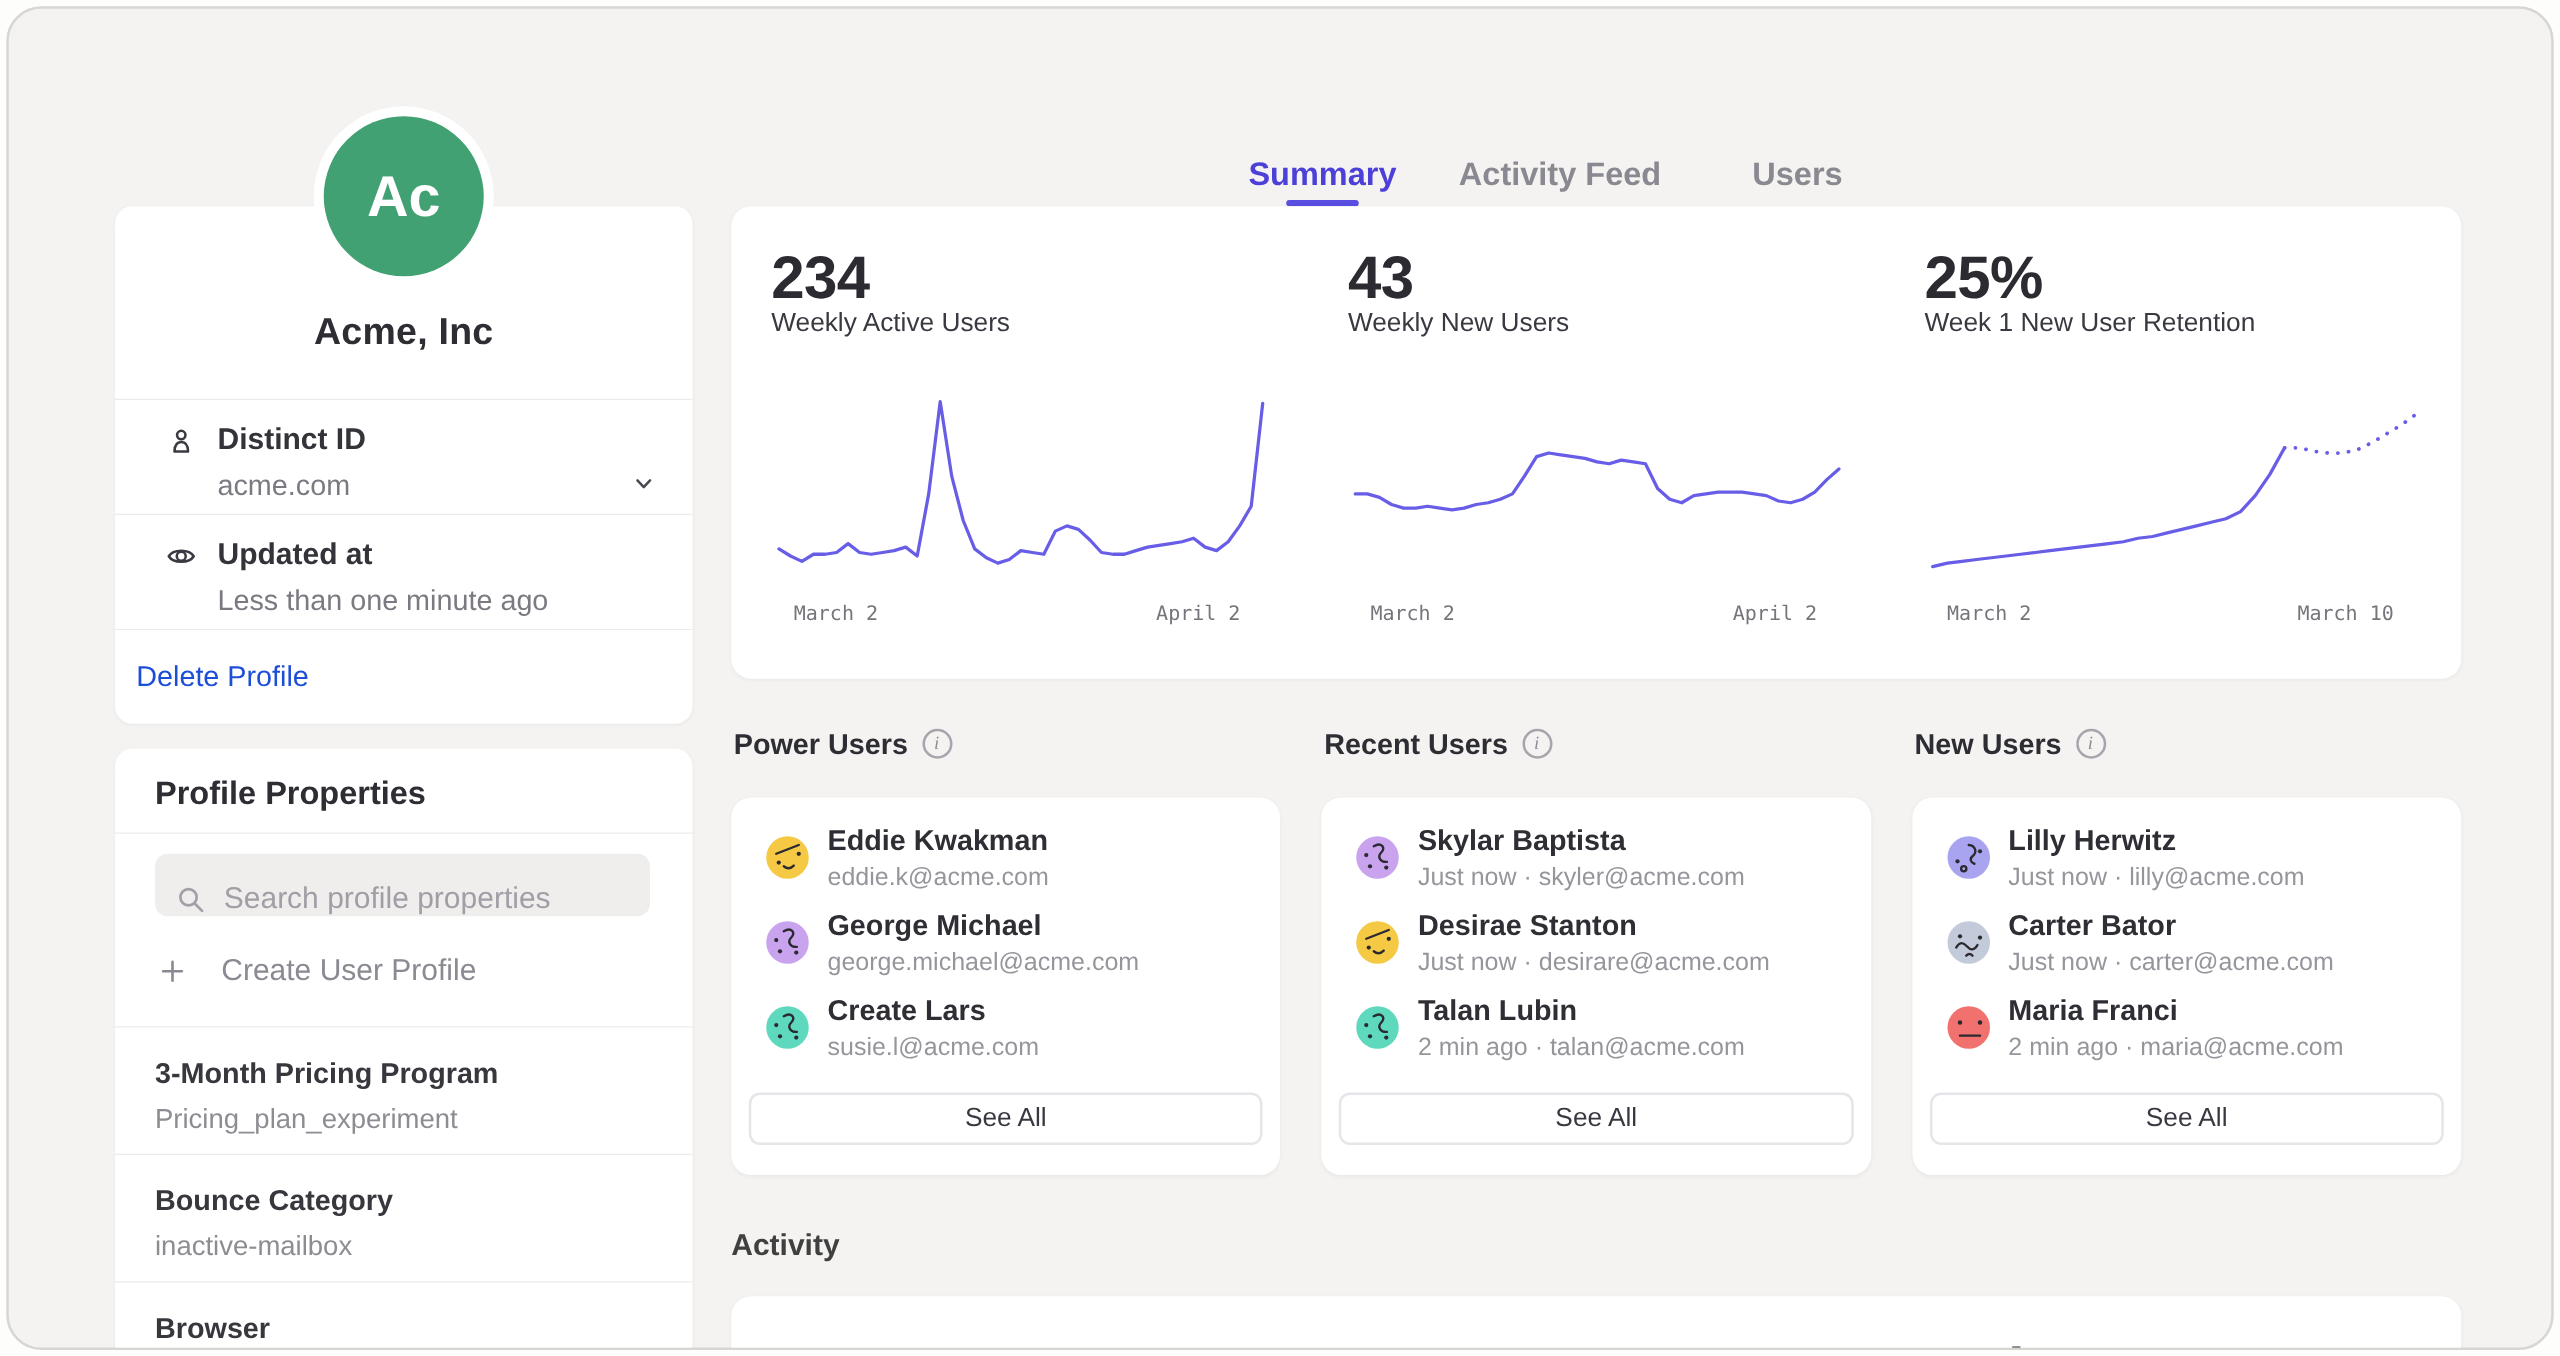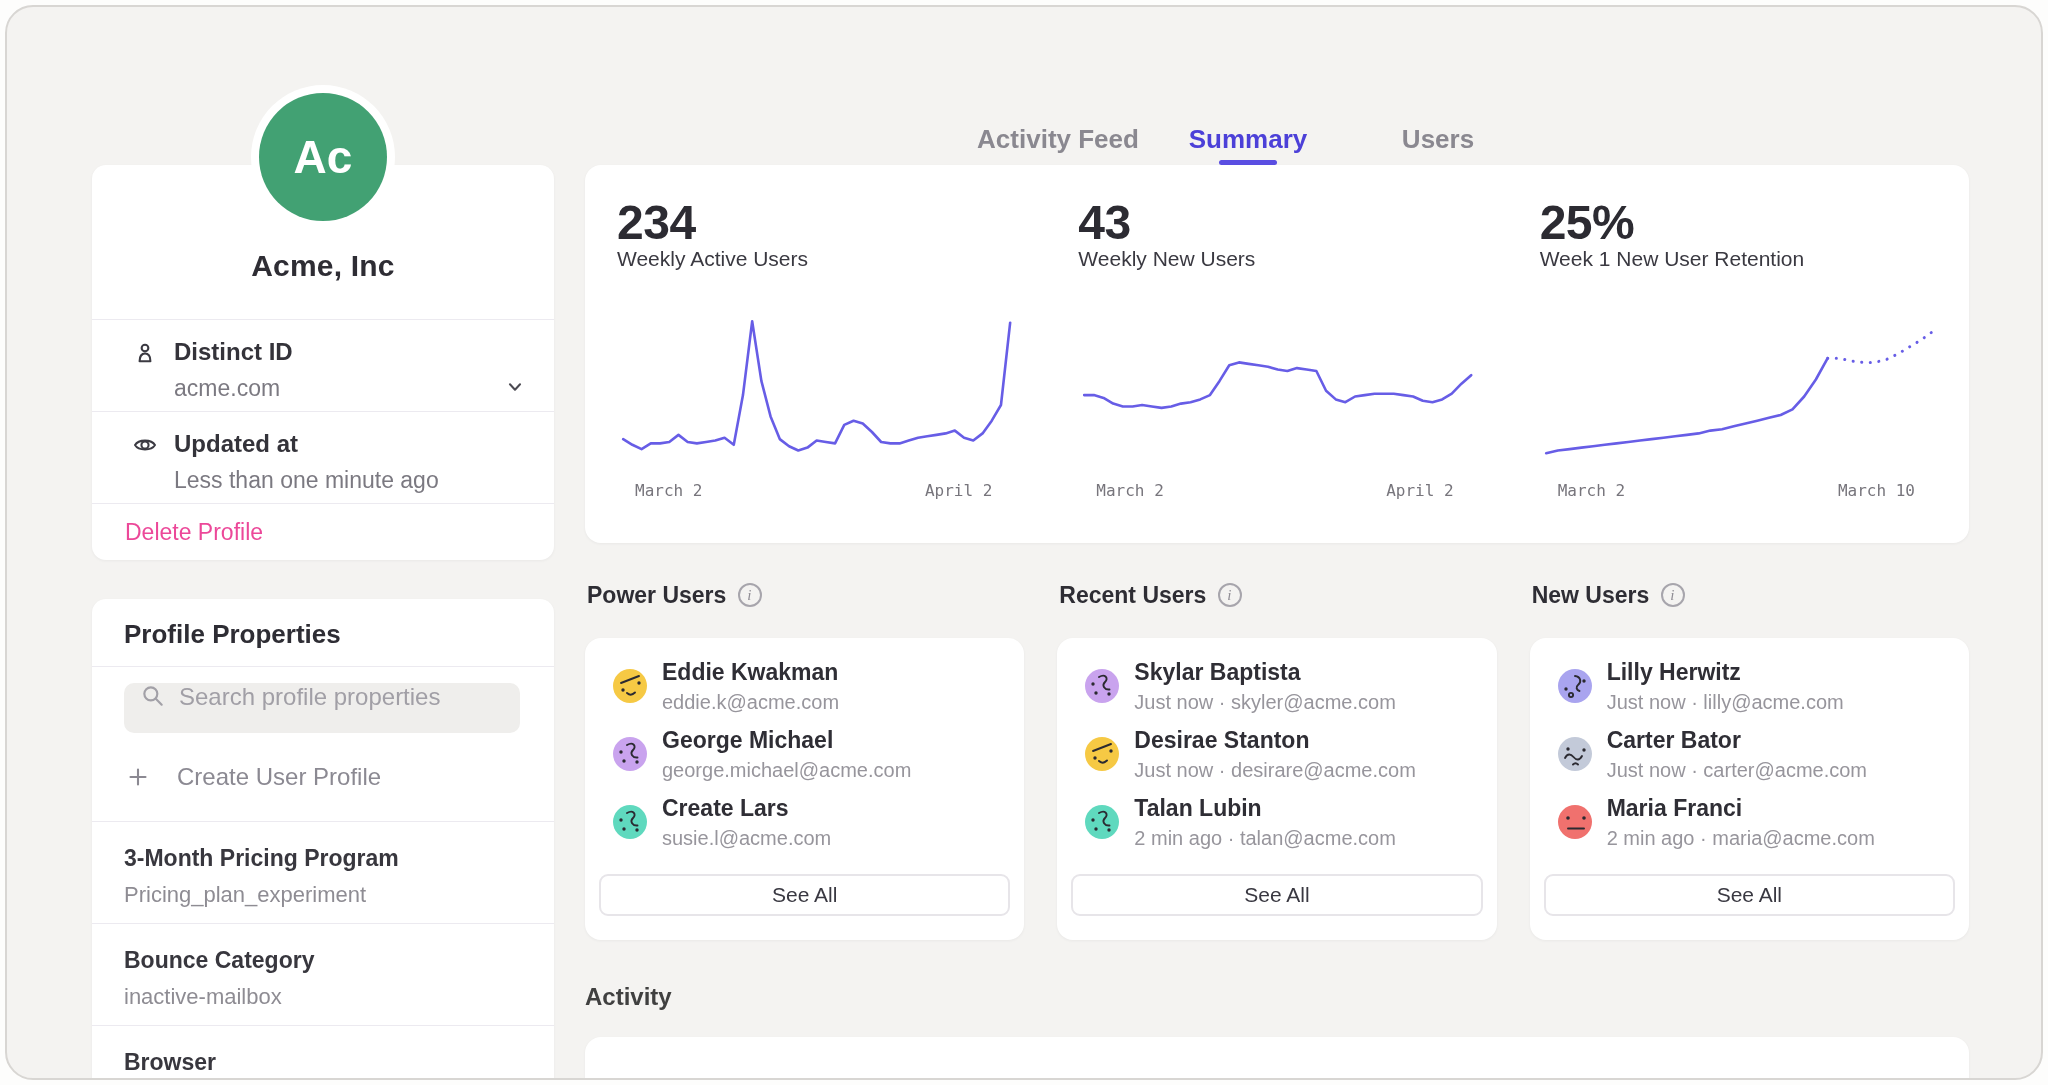--- a/index.html
+++ b/index.html
@@ -19,29 +19,29 @@
   .profile-card { left: 85px; top: 158px; width: 462px; }
   .card-head { height: 154px; display: flex; align-items: flex-end; justify-content: center;
     padding-bottom: 36px; }
   .company { font-size: 30px; font-weight: 600; color: #2e2d34; letter-spacing: .2px; }
   .field-row { position: relative; border-top: 1px solid #eceaf0; padding: 18px 30px 0 40px; height: 92px; }
   .field-main { display: flex; gap: 16px; }
   .field-icon { width: 26px; height: 26px; flex-shrink: 0; margin-top: 2px; }
   .field-label { font-size: 24px; font-weight: 600; color: #34333a; }
   .field-value { font-size: 23px; color: #7b7981; margin-top: 9px; }
   .chevron { position: absolute; right: 28px; top: 56px; width: 22px; height: 22px; cursor: pointer; }
-  .delete-row { border-top: 1px solid #eceaf0; height: 57px; display: flex; align-items: center;
-    padding-left: 33px; font-size: 23px; color: #ec4899; cursor: pointer;
+  .delete-row { border-top: 1px solid #eceaf0; height: 76px; display: flex; align-items: center;
+    padding-left: 17px; font-size: 23px; color: #1d4ed8; cursor: pointer;
     border-radius: 0 0 14px 14px; }
 
   .props-card { left: 85px; top: 592px; width: 462px; height: 520px; }
   .props-head { padding: 20px 32px 16px; font-size: 26px; font-weight: 600; color: #2e2d34;
     border-bottom: 1px solid #eceaf0; }
   .search-box { margin: 16px 34px 0 32px; height: 50px; border-radius: 10px; background: #efeeec;
-    display: flex; align-items: flex-start; gap: 13px; padding: 0 16px; }
+    display: flex; align-items: flex-end; gap: 13px; padding: 0 16px; }
   .search-box svg { flex-shrink: 0; }
   .search-box input { flex: 1; border: none; background: transparent; outline: none;
     font-size: 24px; color: #3f3e45; font-family: "Liberation Sans", sans-serif; }
   .search-box input::placeholder { color: #a19fa6; }
   .create-row { margin: 30px 0 0 34px; display: flex; align-items: center; gap: 27px;
     color: #8b8992; font-size: 24px; cursor: pointer; height: 28px; }
   .props-list { margin-top: 30px; border-top: 1px solid #eceaf0; }
   .prop-item { padding: 23px 32px 15px; border-bottom: 1px solid #eceaf0; }
   .prop-name { font-size: 23px; font-weight: 600; color: #38373e; }
   .prop-value { font-size: 22px; color: #8e8c93; margin-top: 10px; }
@@ -170,22 +170,22 @@
         <div class="prop-value">inactive-mailbox</div>
       </div>
       <div class="prop-item">
         <div class="prop-name">Browser</div>
 
       </div>
     </div>
   </section>
 
   <nav class="tabs">
+    <div class="tab active">Summary</div>
     <div class="tab">Activity Feed</div>
-    <div class="tab active">Summary</div>
     <div class="tab">Users</div>
   </nav>
 
   <section class="card stats-card">
     <div class="stat-col">
       <div class="stat-num">234</div>
       <div class="stat-lbl">Weekly Active Users</div>
       <svg class="chart" viewBox="0 0 401 162">
           <polyline points="6.0,134.1 15.2,139.8 24.4,144.1 33.6,138.4 42.9,138.4 52.1,137.0 61.3,129.9 70.5,137.0 79.7,138.4 88.9,137.0 98.1,135.5 107.4,132.7 116.6,139.8 125.8,90.1 135.0,16.3 144.2,75.9 153.4,111.4 162.6,134.1 171.9,141.2 181.1,145.5 190.3,142.6 199.5,135.5 208.7,137.0 217.9,138.4 227.1,119.9 236.4,115.7 245.6,118.5 254.8,127.0 264.0,137.0 273.2,138.4 282.4,138.4 291.6,135.5 300.9,132.7 310.1,131.3 319.3,129.9 328.5,128.4 337.7,125.6 346.9,132.7 356.1,135.5 365.4,128.4 374.6,115.7 383.8,100.0 393.0,17.7" fill="none" stroke="#675de6" stroke-width="2.6" stroke-linejoin="round" stroke-linecap="round"></polyline>
         </svg>

